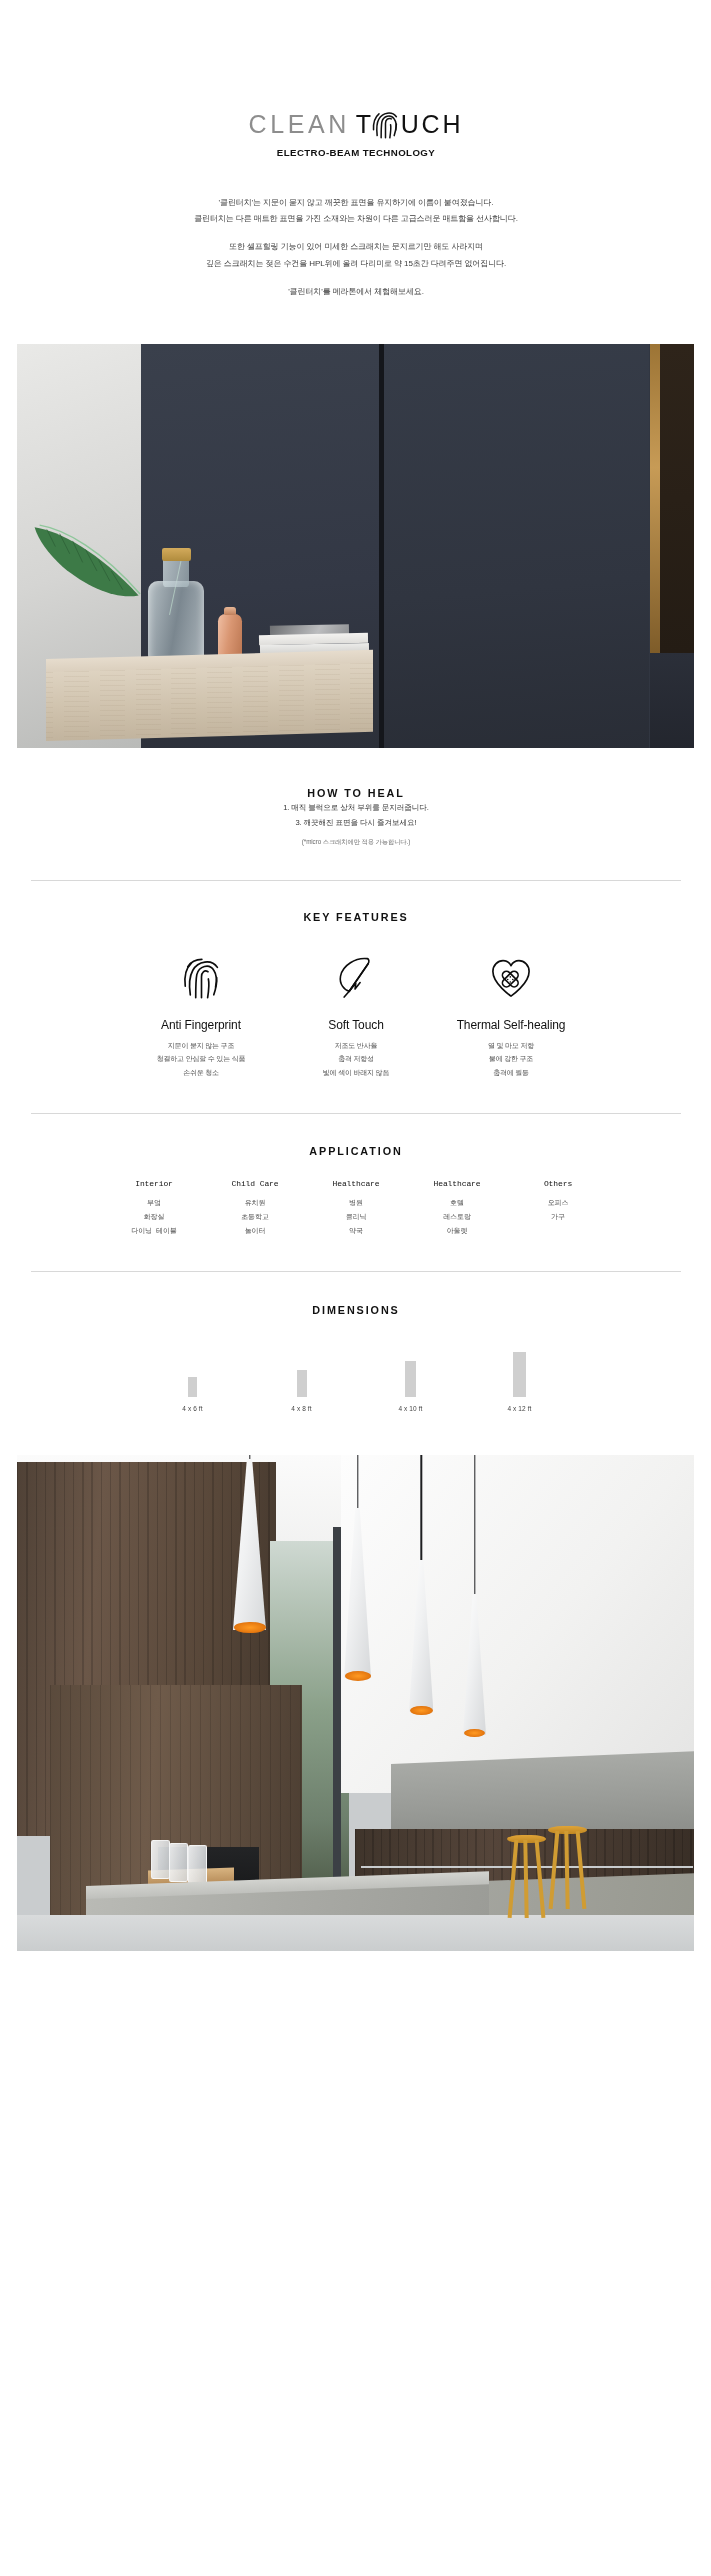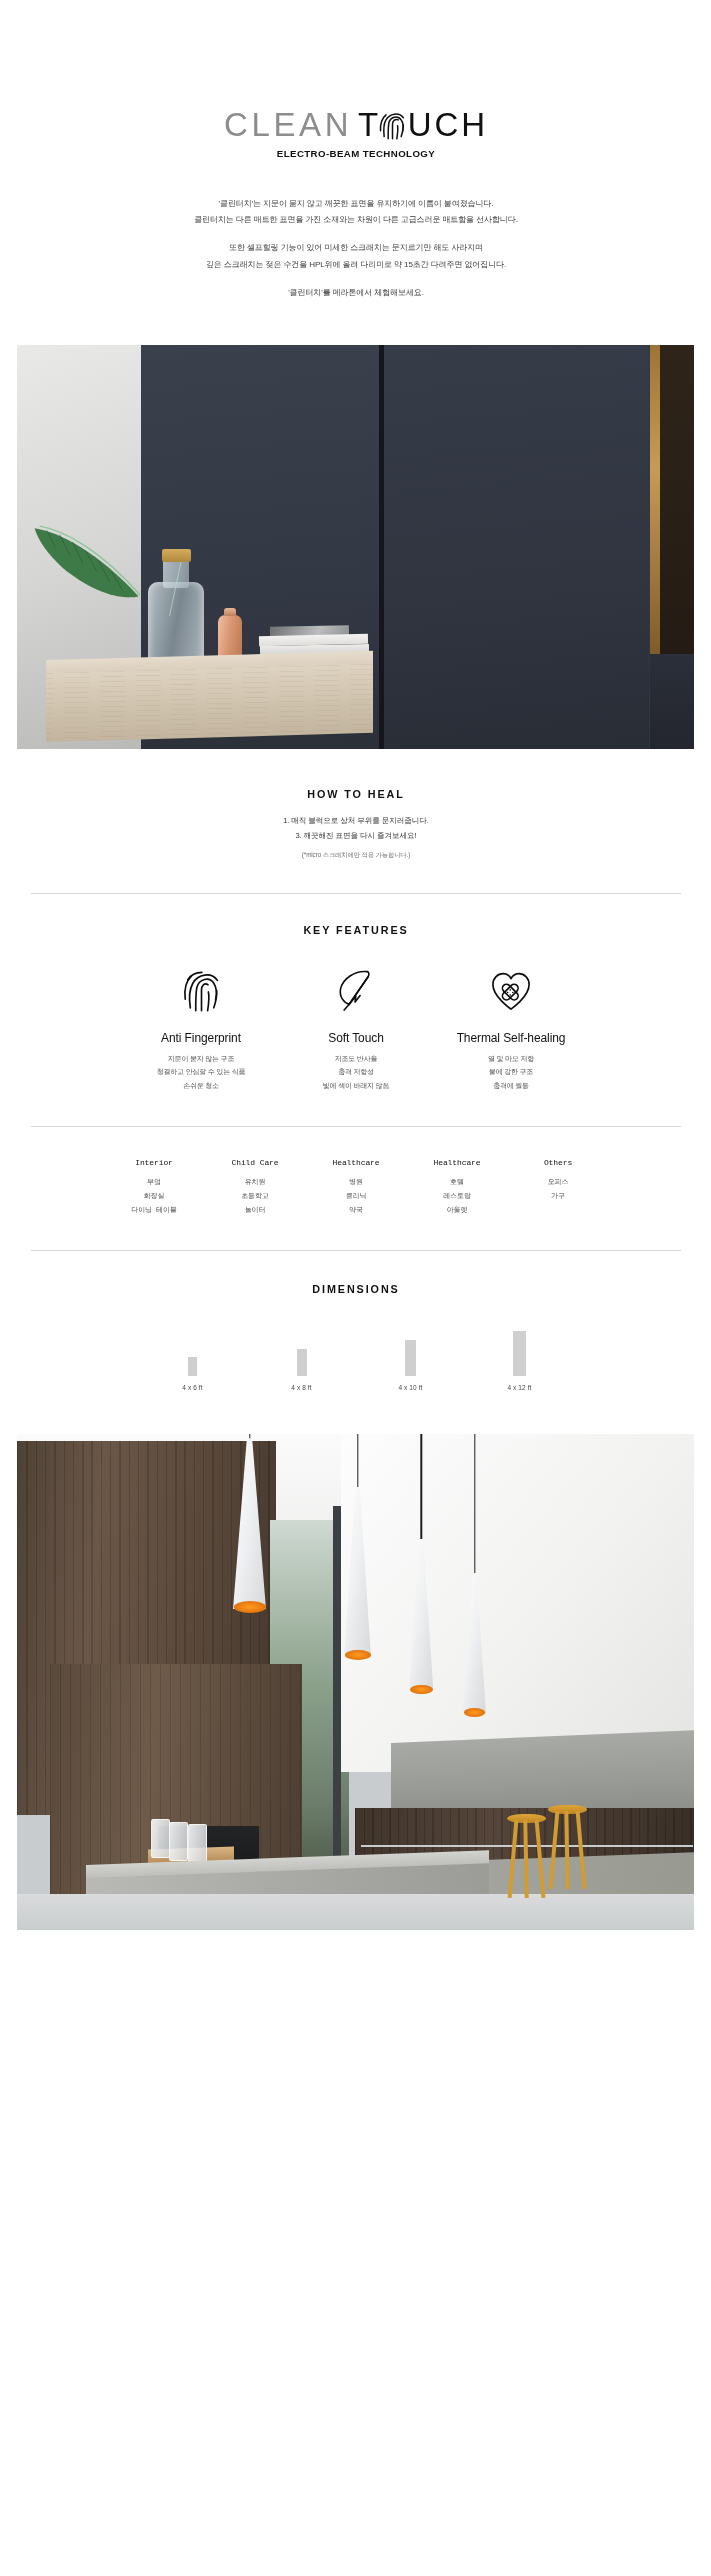--- a/index.html
+++ b/index.html
@@ -9,21 +9,21 @@
     background:#ffffff;
     font-family:"Liberation Sans","DejaVu Sans",sans-serif;
     color:#2a2a2a;
     -webkit-font-smoothing:antialiased;
   }
   .page{width:712px;margin:0 auto;position:relative;overflow:hidden;}
 
   
   .logo-block{padding-top:108px;text-align:center;}
   .logo-wordmark{
-    font-size:33px;
+    font-size:25px;
     letter-spacing:2.9px;
     font-weight:300;
     line-height:1;
     white-space:nowrap;
     display:inline-flex;
     align-items:center;
     justify-content:space-between;
   }
   .logo-clean{color:#8d8d8d;font-weight:300;letter-spacing:3.6px;}
   .logo-t{color:#111;font-weight:300;letter-spacing:0;margin-left:5.8px;}
@@ -177,21 +177,21 @@
   
   .section-title{
     text-align:center;
     font-size:10.8px;
     font-weight:600;
     letter-spacing:1.9px;
     color:#111;
   }
   .how{margin-top:39px;}
   .how-steps{
-    margin-top:13px;
+    margin-top:1px;
     text-align:center;
     font-size:7.6px;
     line-height:2.05;
     color:#333;
     letter-spacing:-0.1px;
   }
   .how-note{
     margin-top:7.2px;
     text-align:center;
     font-size:6.3px;
@@ -395,20 +395,21 @@
           <div>충격에 월등</div>
         </div>
       </div>
 
     </div>
   </div>
 
   <div class="rule"></div>
 
   <div class="application">
+    <div class="section-title">APPLICATION</div>
     <div class="app-grid">
 
       <div class="app-col">
         <div class="app-head">Interior</div>
         <div class="app-items">
           <div>부엌</div>
           <div>화장실</div>
           <div>다이닝 테이블</div>
         </div>
       </div>

